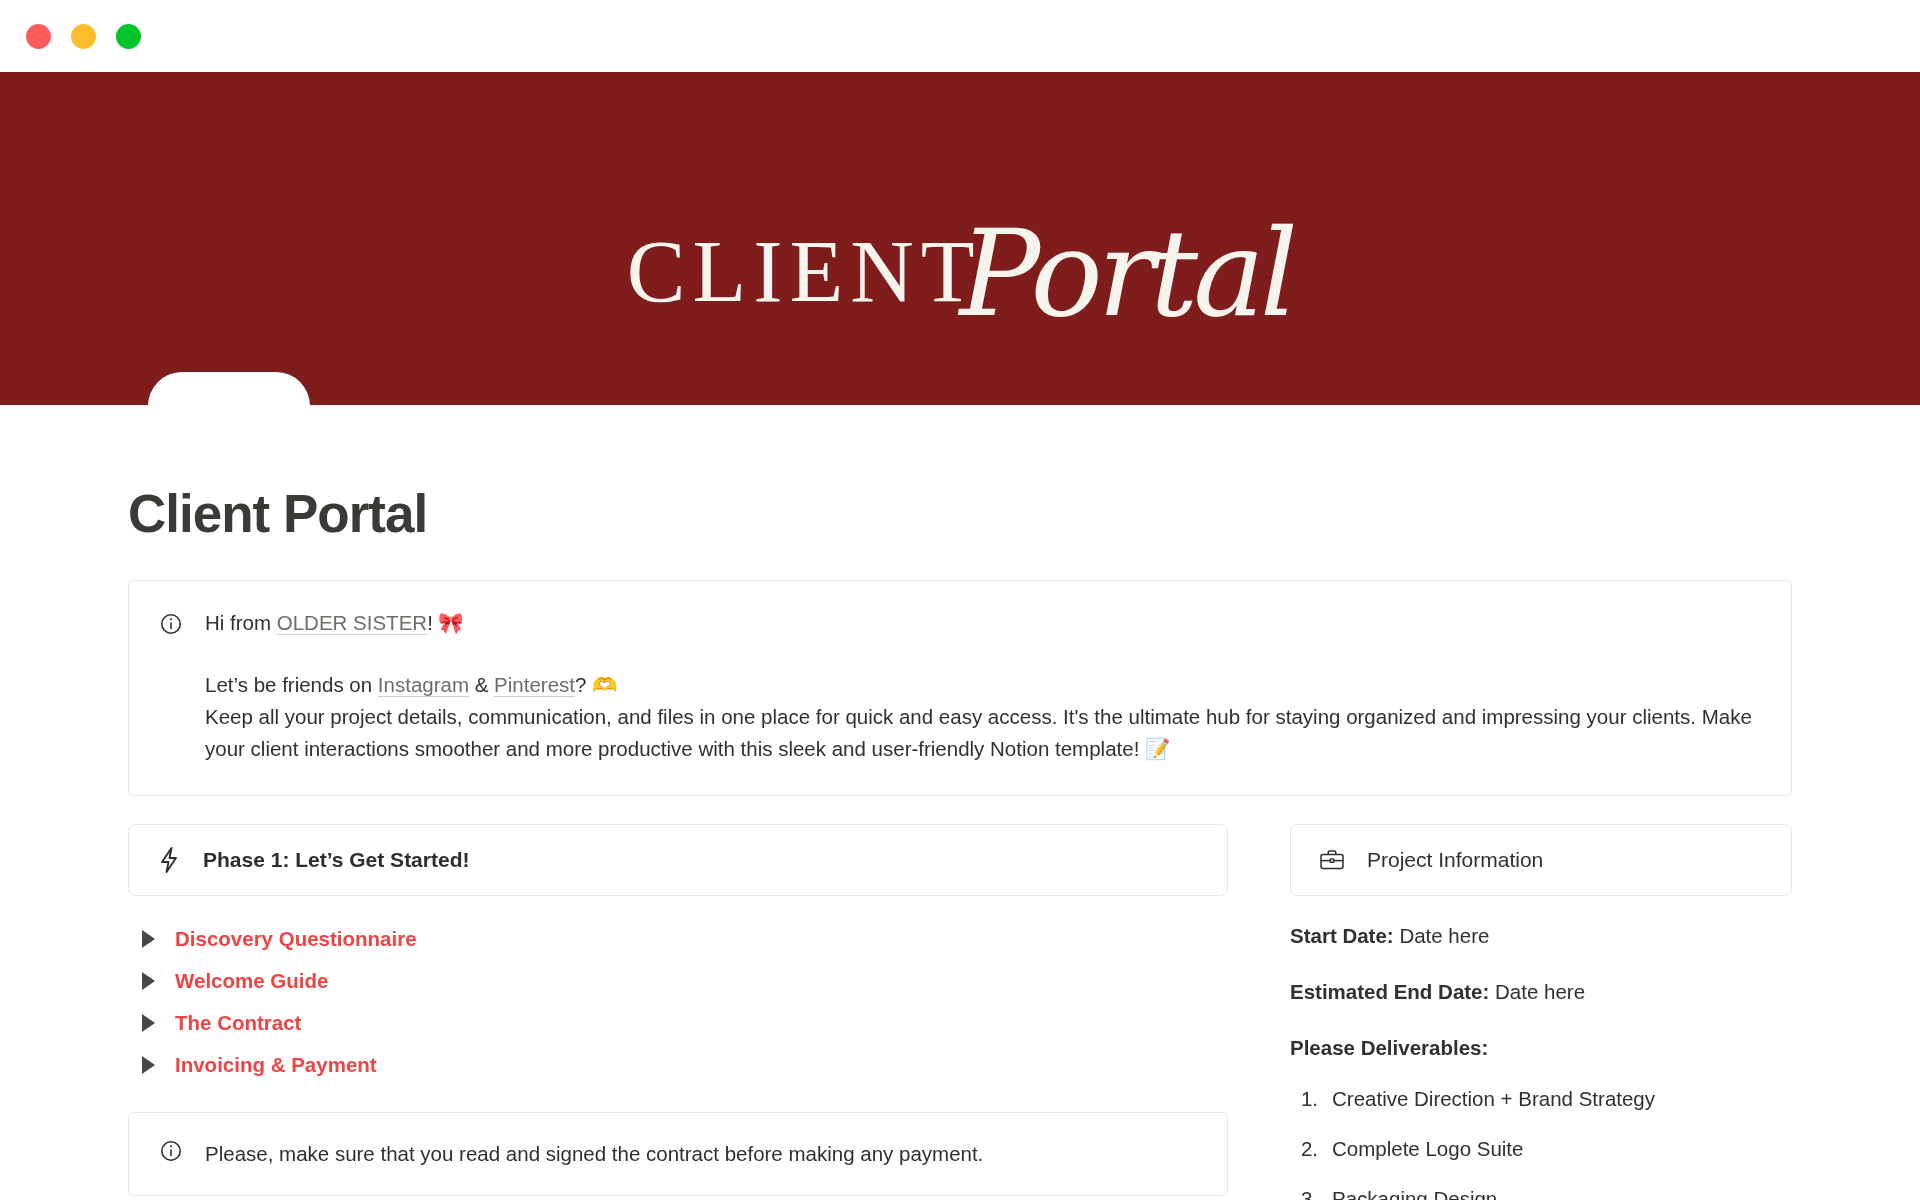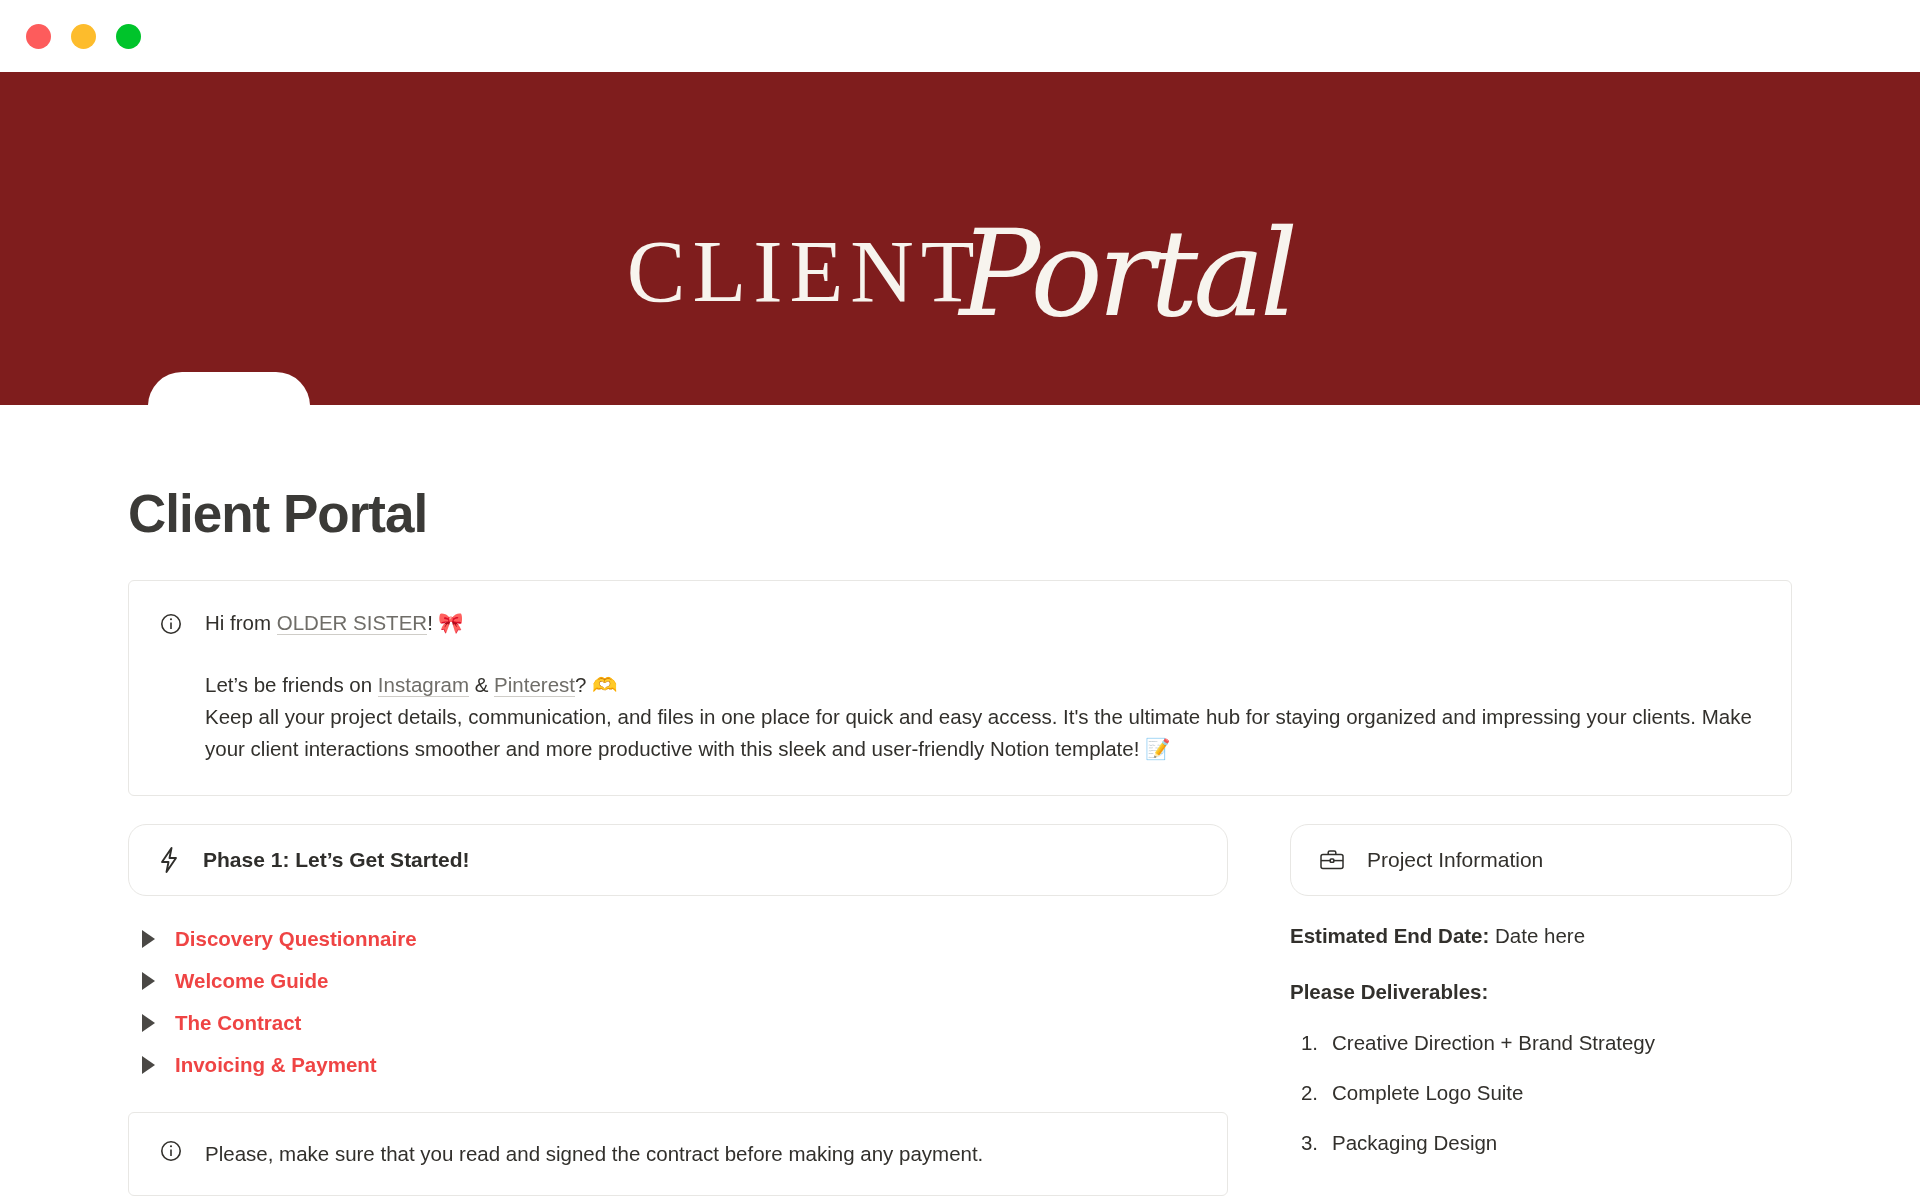--- a/index.html
+++ b/index.html
@@ -119,21 +119,21 @@
   .columns {
     display: flex;
     gap: 62px;
     margin-top: 28px;
   }
   .col-left  { width: 1100px; flex: 0 0 1100px; }
   .col-right { flex: 1 1 auto; }
 
   .section-card {
     border: 1px solid #e8e7e4;
-    border-radius: 18px;
+    border-radius: 8px;
     height: 72px;
     display: flex;
     align-items: center;
     padding: 8px 28px;
     gap: 22px;
     background: #ffffff;
   }
   .section-card .card-icon { flex: 0 0 auto; display: flex; align-items: center; }
   .section-title {
     font-size: 21px;
@@ -296,20 +296,24 @@
           <svg width="26" height="24" viewBox="0 0 26 24" fill="none" stroke="#2f2e2b" stroke-width="1.5" stroke-linejoin="round">
             <rect x="2" y="6.5" width="22" height="14" rx="2"></rect>
             <path d="M9.2 6.5 V4.6 a1.6 1.6 0 0 1 1.6-1.6 h4.4 a1.6 1.6 0 0 1 1.6 1.6 V6.5"></path>
             <line x1="2" y1="12.6" x2="24" y2="12.6"></line>
             <rect x="11.2" y="10.9" width="3.6" height="3.4" rx="0.8" fill="#ffffff"></rect>
           </svg>
         </span>
         <span class="section-title regular">Project Information</span>
       </div>
 
+      <div class="info-line">
+        <span class="lbl">Start Date:</span>
+        <span>Date here</span>
+      </div>
 
       <div class="info-line">
         <span class="lbl">Estimated End Date:</span>
         <span>Date here</span>
       </div>
 
       <div class="info-line">
         <span class="lbl">Please Deliverables:</span>
       </div>
 

